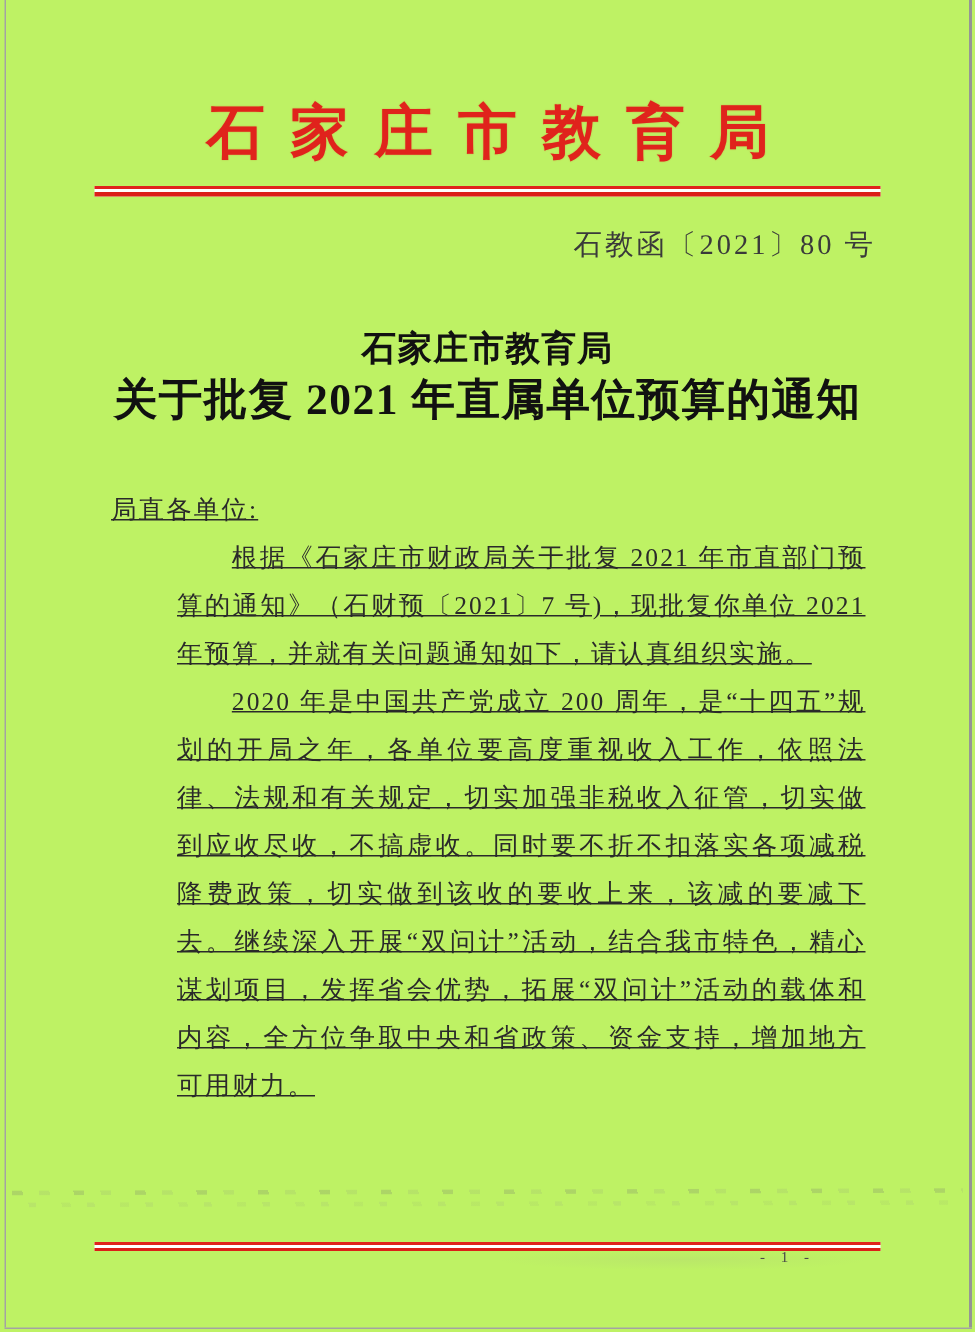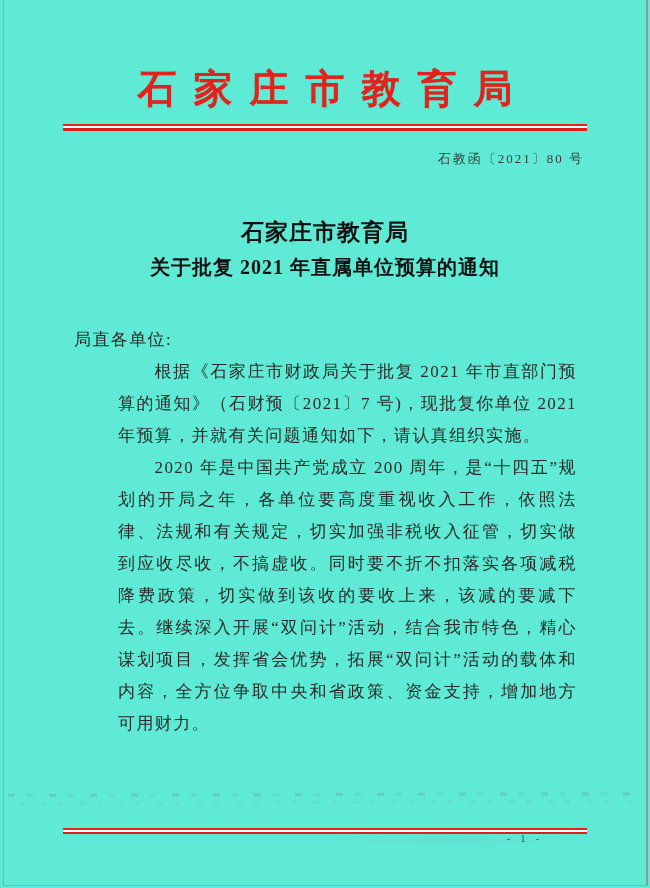--- a/index.html
+++ b/index.html
@@ -4,21 +4,21 @@
 <style>
   html, body {
     margin: 0;
     padding: 0;
     background: #ffffff;
   }
   .viewport {
     position: relative;
     width: 650px;
     height: 888px;
-    background: #5eead4;
+    background: #bef264;
     overflow: hidden;
     font-family: "Liberation Serif", serif;
   }
   
   .edge-left {
     position: absolute; left: 3px; top: 0; bottom: 3px; width: 1px;
     background: #a3a3a3;
   }
   .edge-right {
     position: absolute; right: 2px; top: 0; bottom: 3px; width: 2px;
@@ -56,51 +56,52 @@
   .rule-header { top: 124px; }
   .rule-footer {
     top: 828px;
     border-top: 2px solid #e0231c;
     border-bottom: 2px solid #db1f18;
   }
 
   .doc-number {
     position: absolute;
     top: 150px; right: 66px;
-    font-size: 13px;
+    font-size: 19px;
     letter-spacing: 2px;
     color: #3a3a3a;
   }
 
   .doc-title {
     position: absolute;
     top: 216px; left: 0; width: 650px;
     text-align: center;
     color: #111111;
     font-weight: bold;
   }
   .doc-title .t1 {
     font-size: 23px;
     line-height: 34px;
     letter-spacing: 1px;
   }
   .doc-title .t2 {
-    font-size: 20px;
+    font-size: 29px;
     line-height: 34px;
     letter-spacing: 1px;
   }
 
   .body-text {
     position: absolute;
     top: 324px; left: 74px; width: 503px;
     font-size: 17px;
     line-height: 32px;
     letter-spacing: 1.4px;
     color: #2a2a2a;
     text-align: justify;
+    text-decoration: underline;
   }
   .body-text p { margin: 0; }
   .body-text p.indent { text-indent: 2.15em; margin-left: 44px; }
   .body-text p.bold { font-weight: bold; color: #1c1c1c; }
 
   
   .noise-band {
     position: absolute;
     left: 8px; width: 634px; height: 3px;
     transform: rotate(-0.15deg);

